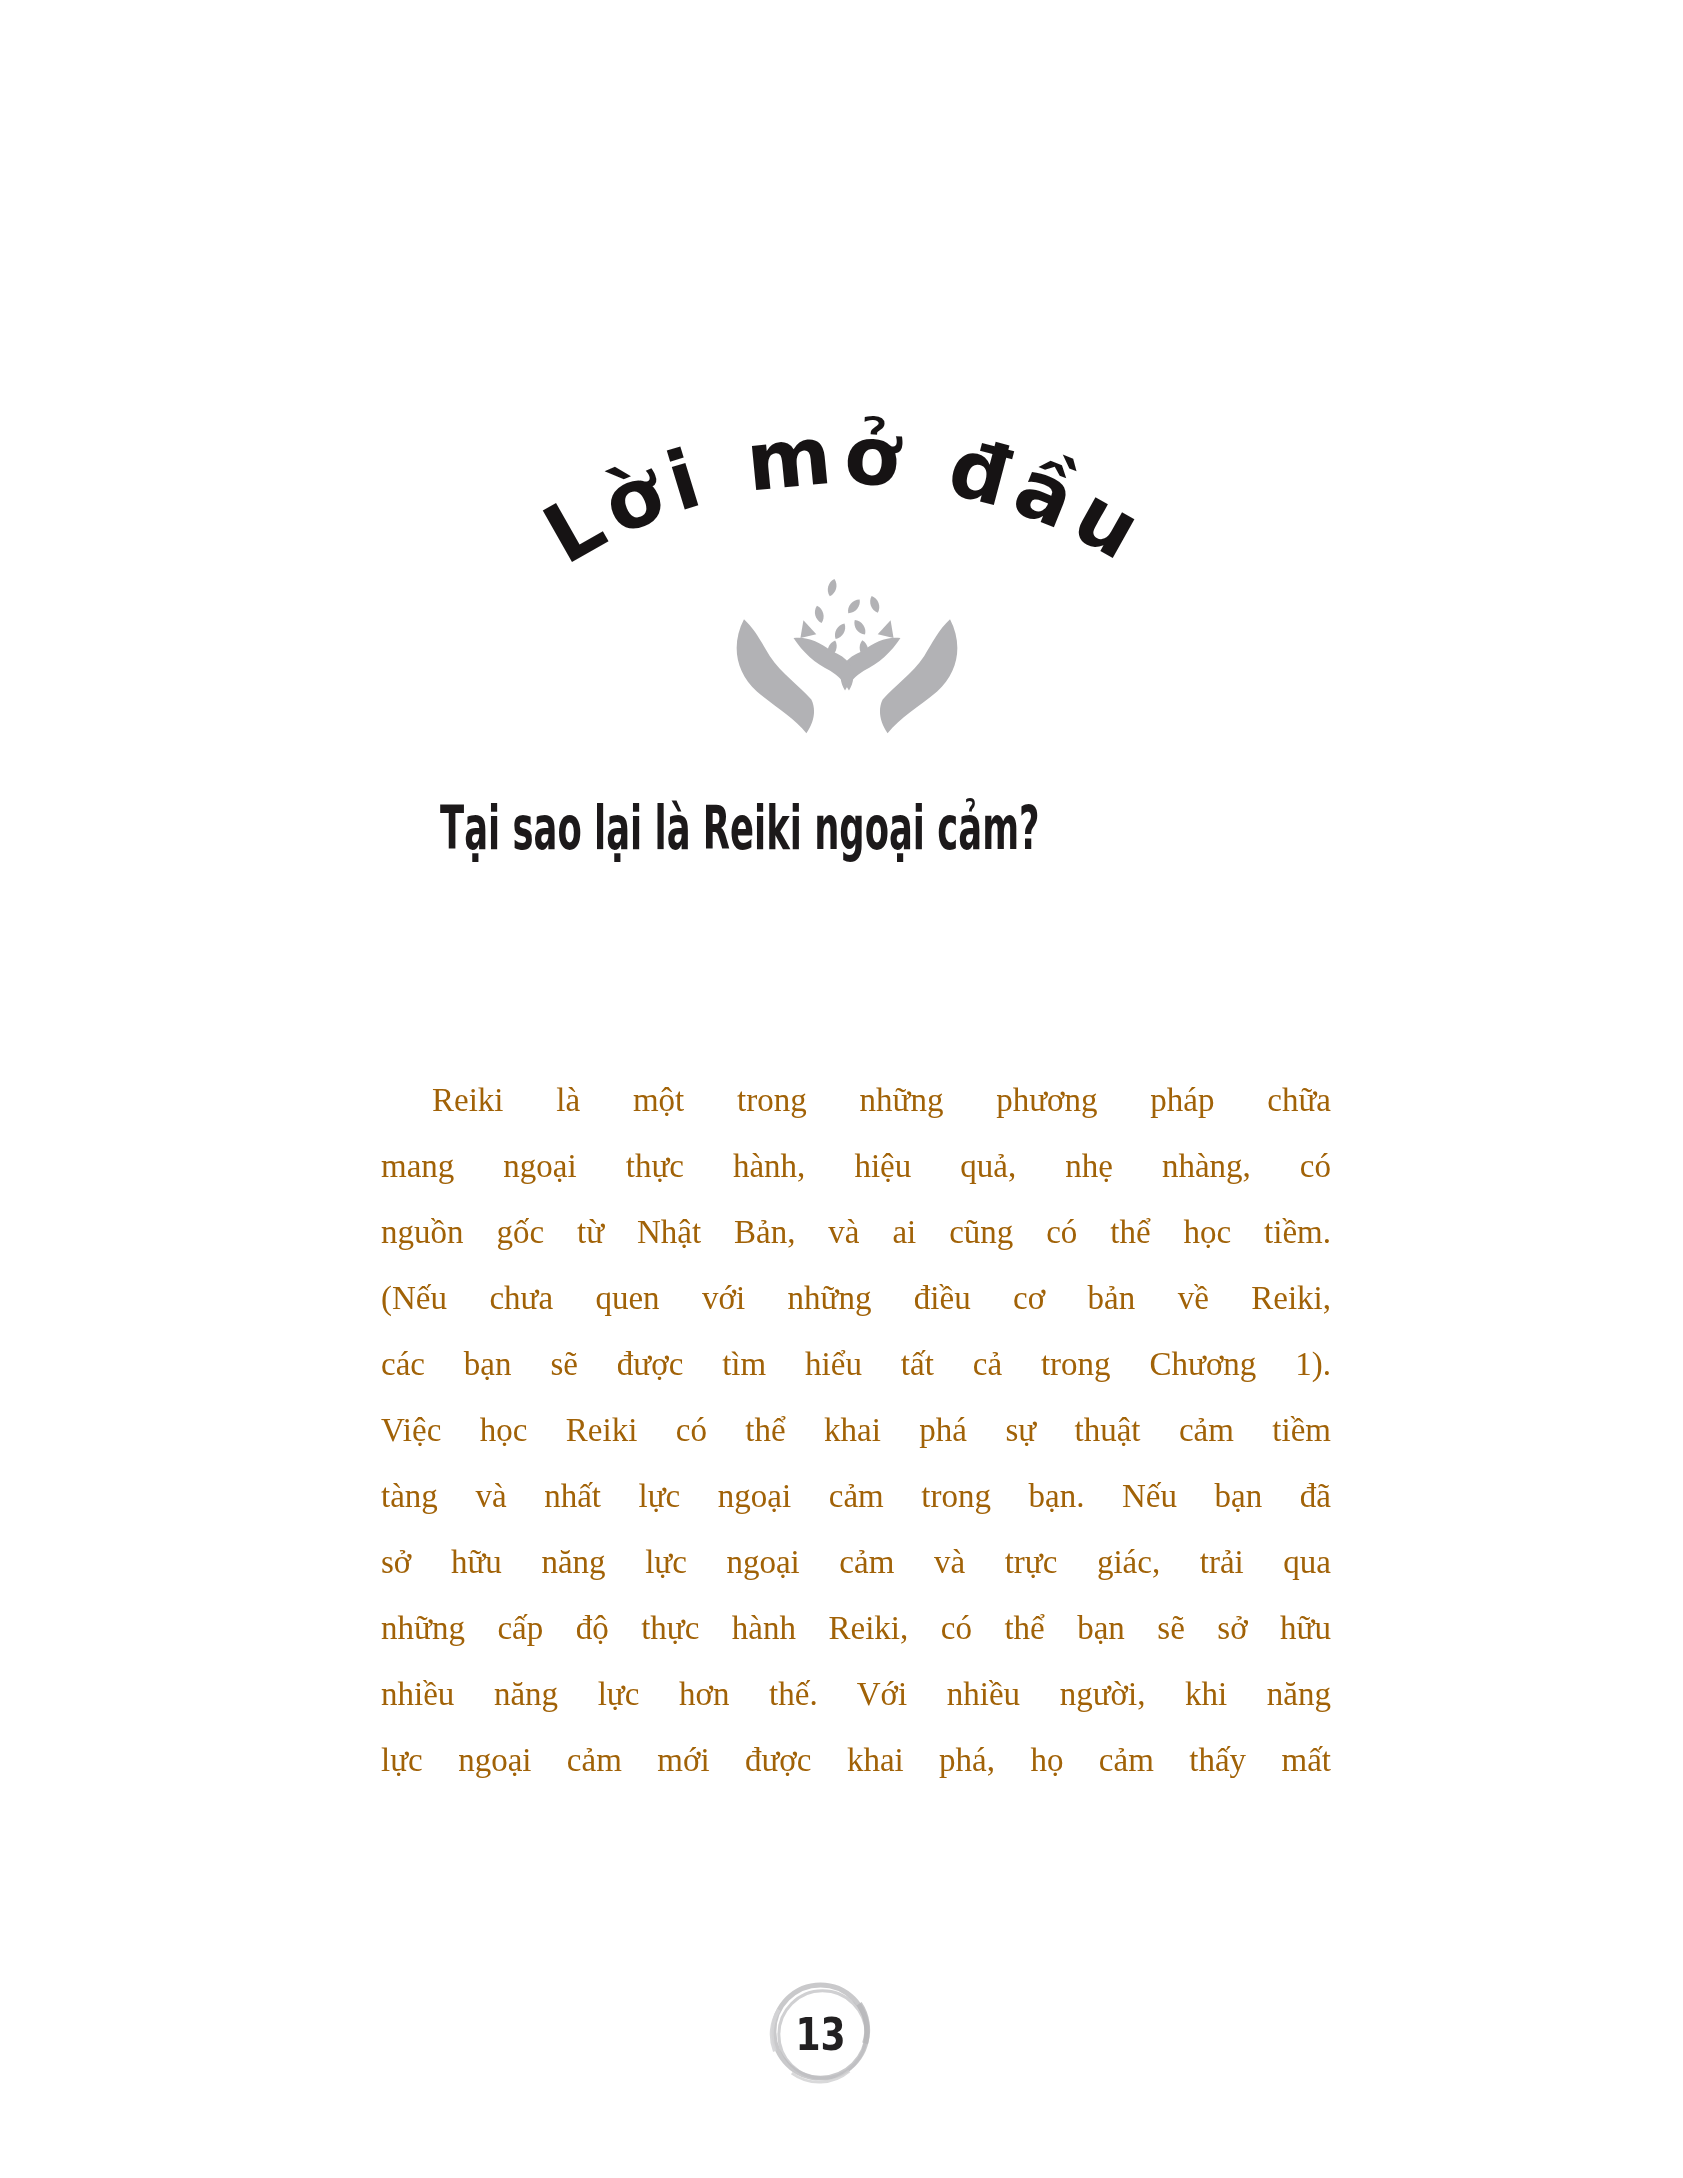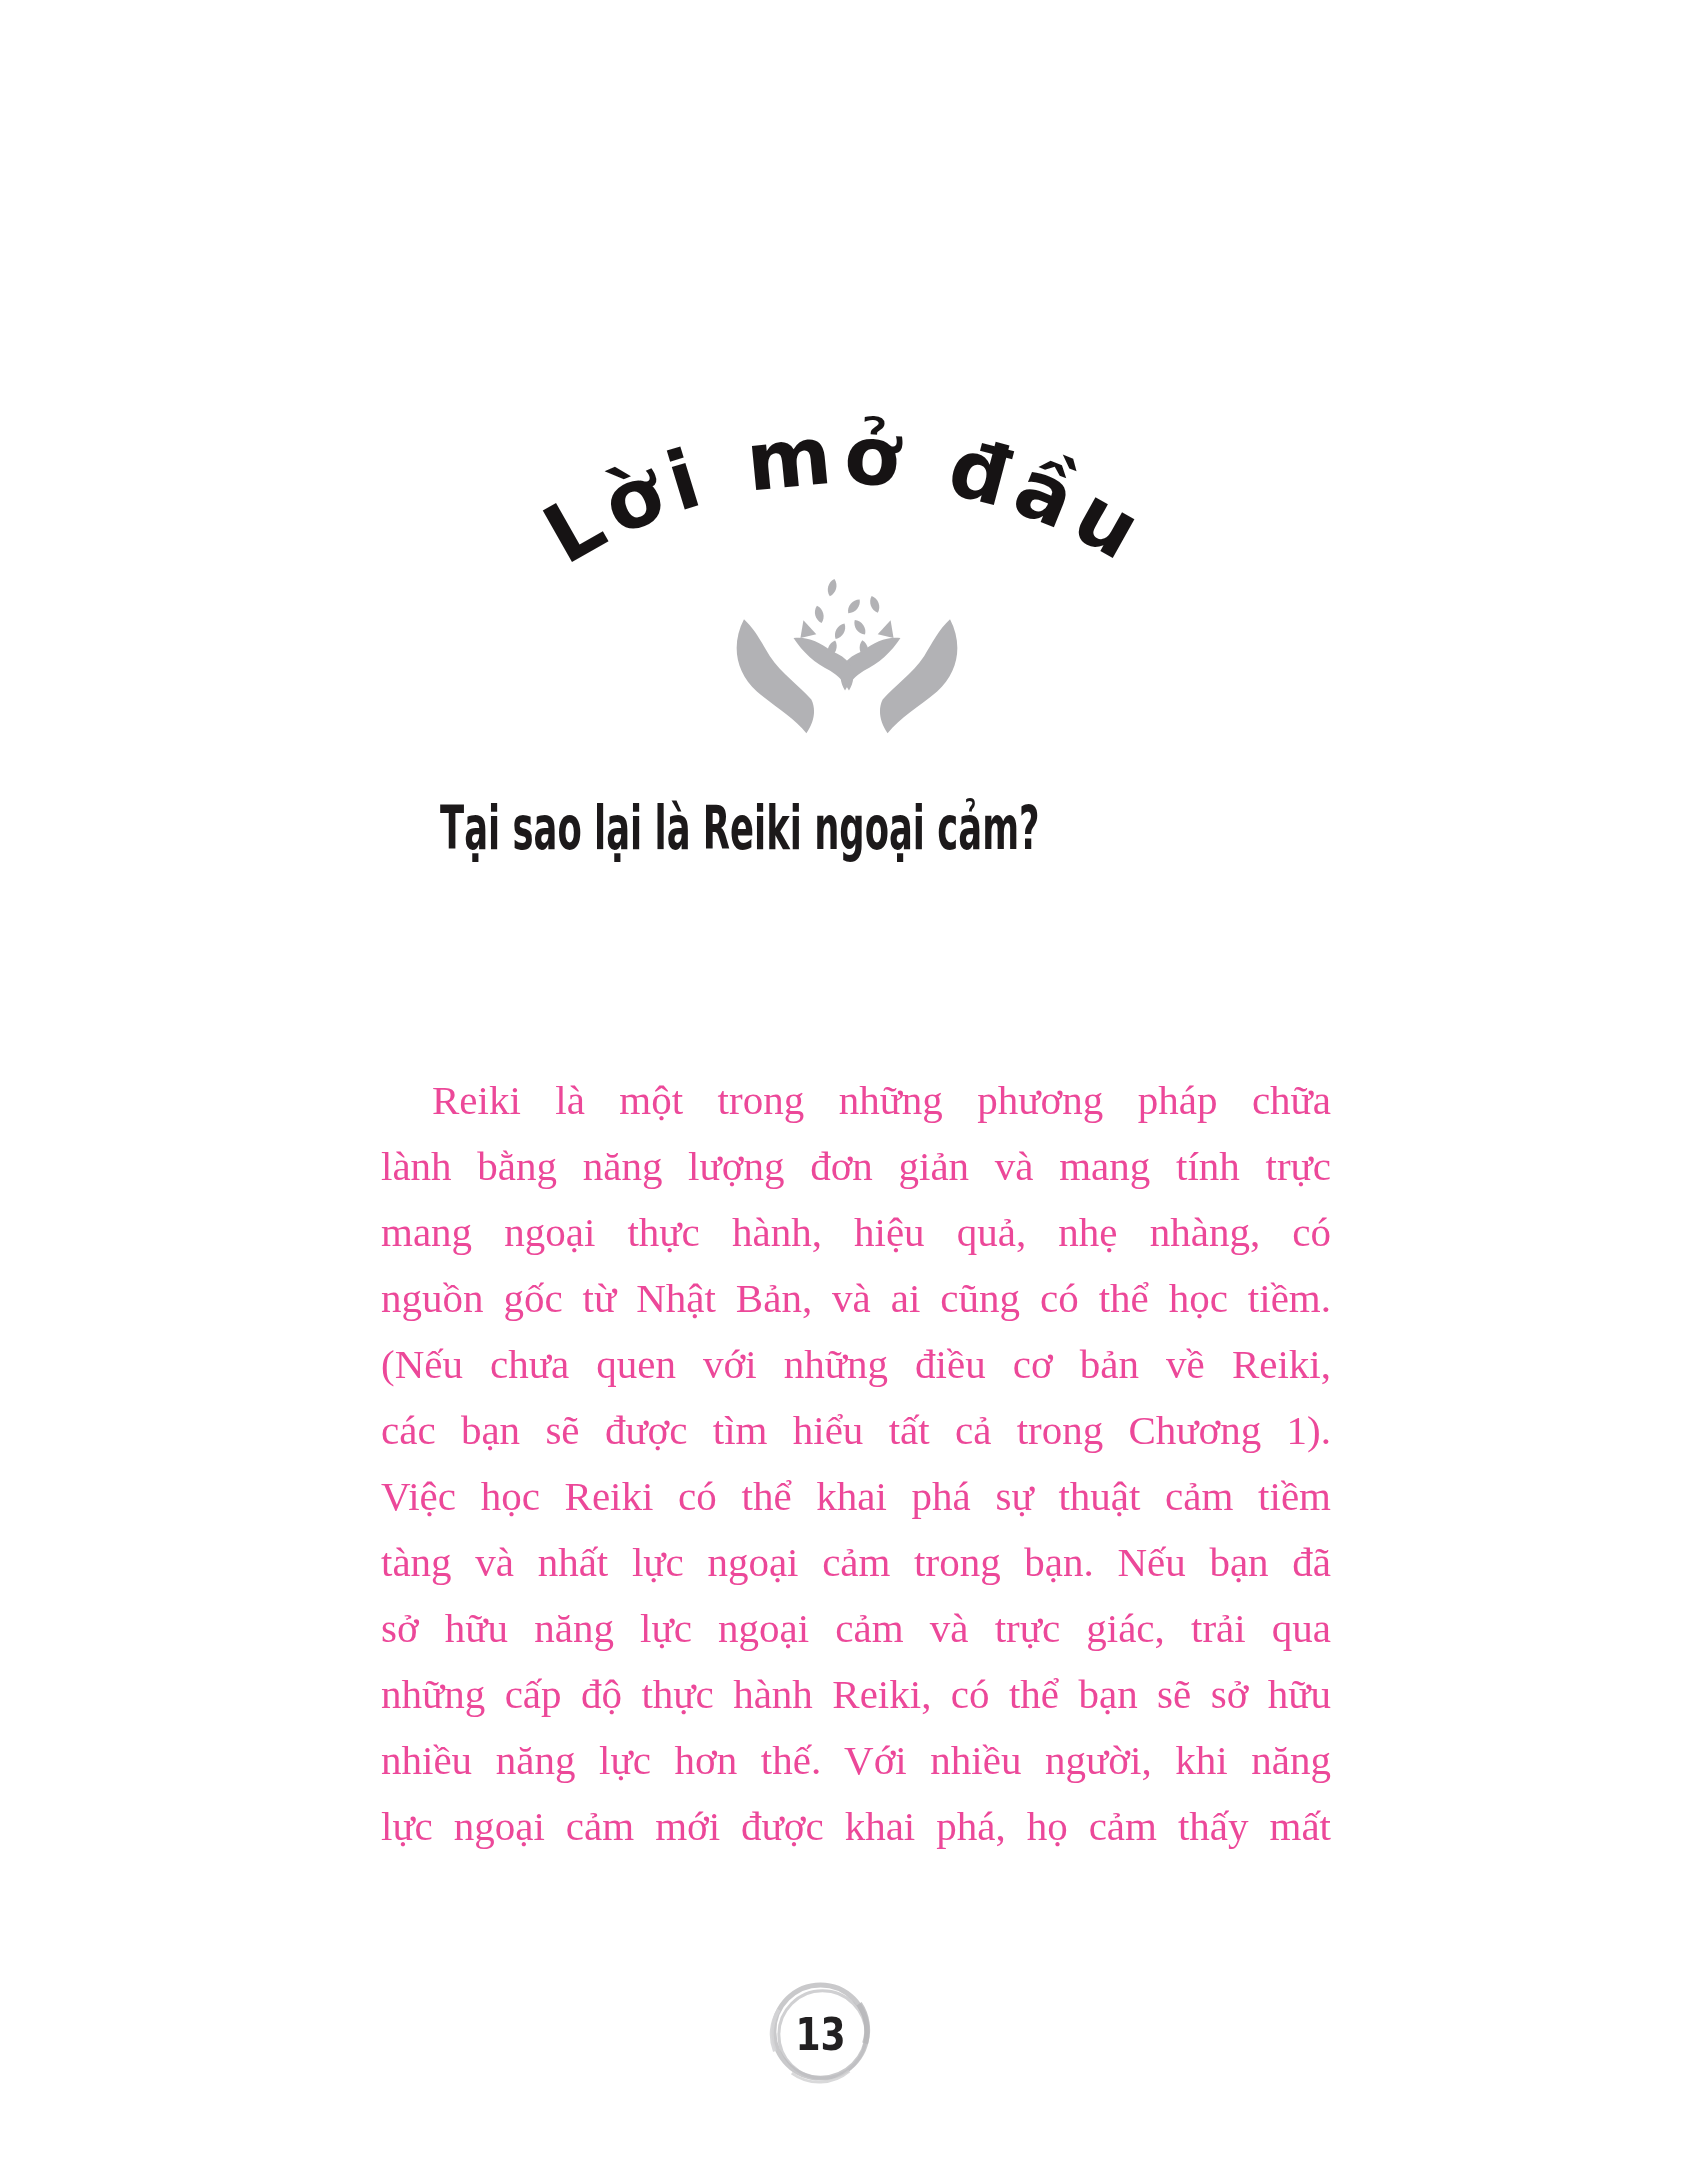--- a/index.html
+++ b/index.html
@@ -52,23 +52,23 @@
     transform: scaleX(0.58);
     transform-origin: center;
     white-space: nowrap;
   }
   
   .body-block {
     position: absolute;
     left: 381px;
     top: 1067px;
     width: 950px;
-    font-size: 41px;
+    font-size: 33px;
     line-height: 66px;
-    color: #ec4899;
+    color: #a16207;
   }
   .body-line {
     text-align: justify;
     text-align-last: justify;
     height: 66px;
   }
   .body-line.indent { text-indent: 51px; }
   
   .pagenum-wrap {
     position: absolute;
@@ -136,21 +136,20 @@
     <use href="#hand"></use>
     <use href="#hand" transform="matrix(-1,0,0,1,230,0)"></use>
   </svg>
 
   <div class="subtitle-row">
     <h2 class="subtitle">Tại sao lại là Reiki ngoại cảm?</h2>
   </div>
 
   <div class="body-block">
     <div class="body-line indent">Reiki là một trong những phương pháp chữa</div>
-    <div class="body-line">lành bằng năng lượng đơn giản và mang tính trực</div>
     <div class="body-line">mang ngoại thực hành, hiệu quả, nhẹ nhàng, có</div>
     <div class="body-line">nguồn gốc từ Nhật Bản, và ai cũng có thể học tiềm.</div>
     <div class="body-line">(Nếu chưa quen với những điều cơ bản về Reiki,</div>
     <div class="body-line">các bạn sẽ được tìm hiểu tất cả trong Chương 1).</div>
     <div class="body-line">Việc học Reiki có thể khai phá sự thuật cảm tiềm</div>
     <div class="body-line">tàng và nhất lực ngoại cảm trong bạn. Nếu bạn đã</div>
     <div class="body-line">sở hữu năng lực ngoại cảm và trực giác, trải qua</div>
     <div class="body-line">những cấp độ thực hành Reiki, có thể bạn sẽ sở hữu</div>
     <div class="body-line">nhiều năng lực hơn thế. Với nhiều người, khi năng</div>
     <div class="body-line">lực ngoại cảm mới được khai phá, họ cảm thấy mất</div>

